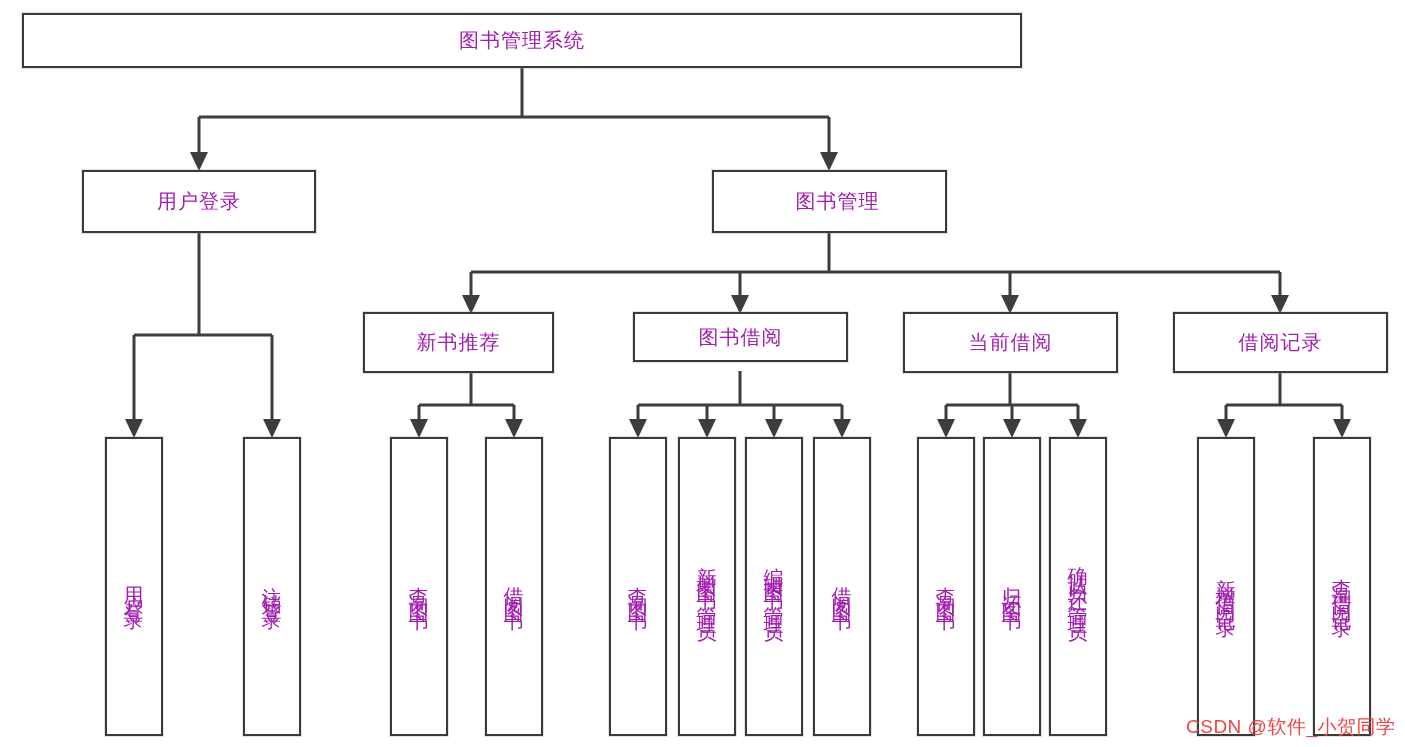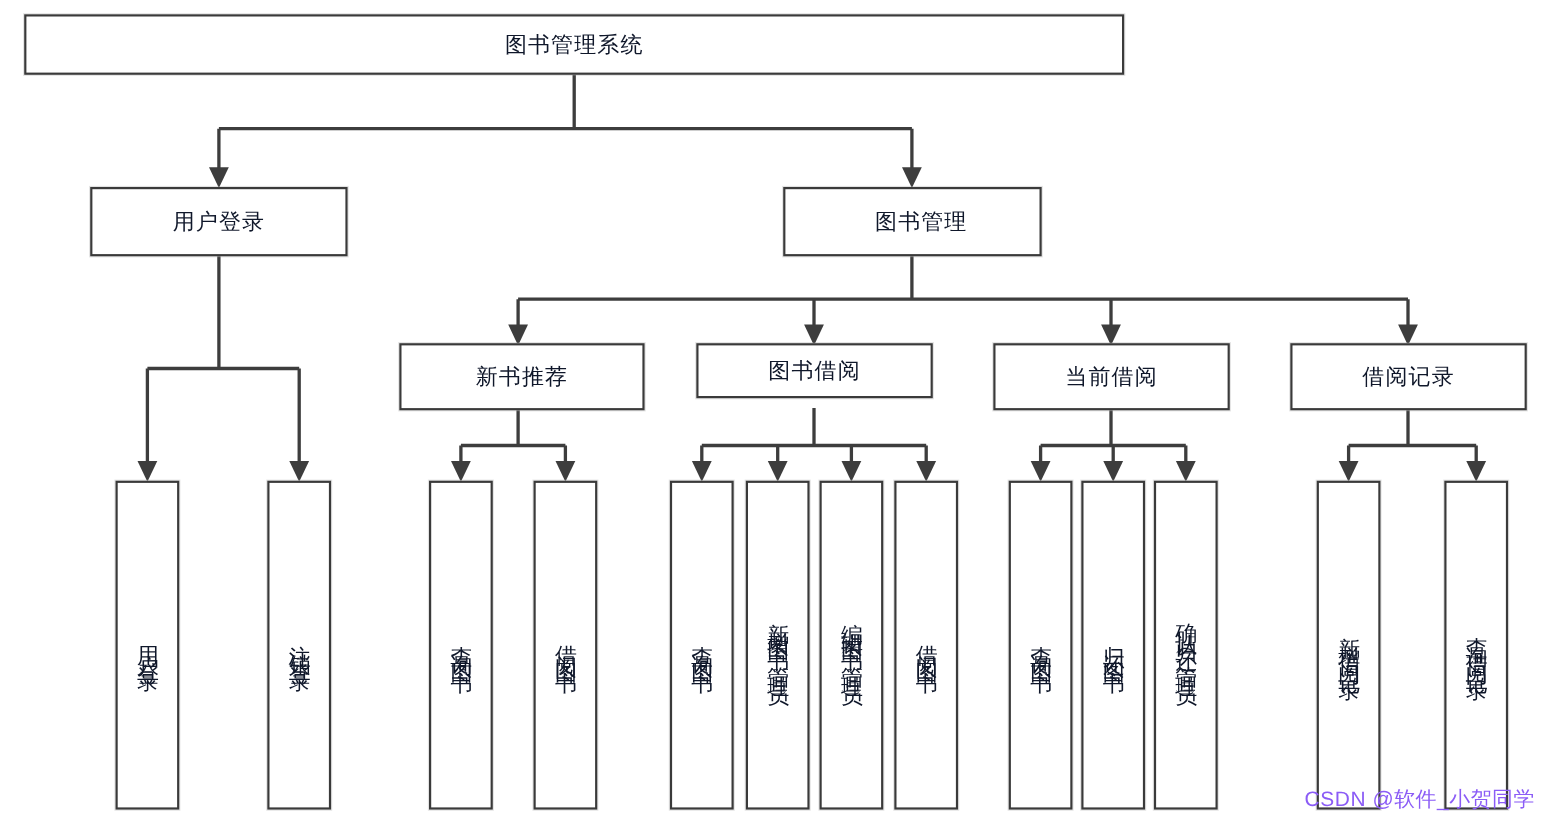--- a/index.html
+++ b/index.html
@@ -19,40 +19,40 @@
     position: absolute;
     left: 0;
     top: 0;
     z-index: 1;
   }
   .node {
     position: absolute;
     box-sizing: border-box;
     border: 2px solid #3a3a3a;
     background: #ffffff;
-    color: #0f172a;
+    color: #a21caf;
     display: flex;
     align-items: center;
     justify-content: center;
     font-size: 20px;
     letter-spacing: 1px;
     z-index: 2;
     box-shadow: 0 0 0 1px rgba(160,160,160,0.30);
   }
   .node.leaf {
     writing-mode: vertical-rl;
     letter-spacing: 8px;
     line-height: 1;
     font-size: 20px;
     padding: 6px 0;
   }
   #box-root       { left: 22px;  top: 13px;  width: 1000px; height: 55px; }
   #box-user-login { left: 82px;  top: 170px; width: 234px;  height: 63px; }
   #box-book-mgmt  { left: 712px; top: 170px; width: 235px;  height: 63px; padding-left: 16px; }
-  #box-new-book       { left: 363px;  top: 312px; width: 223px; height: 61px; }
+  #box-new-book       { left: 363px;  top: 312px; width: 191px; height: 61px; }
   #box-book-borrow    { left: 633px;  top: 312px; width: 215px; height: 50px; }
   #box-current-borrow { left: 903px;  top: 312px; width: 215px; height: 61px; text-align: center; }
   #box-borrow-record  { left: 1173px; top: 312px; width: 215px; height: 61px; }
   .leaf { top: 437px; width: 58px; height: 299px; }
   #leaf-0  { left: 105px; }
   #leaf-1  { left: 243px; }
   #leaf-2  { left: 390px; }
   #leaf-3  { left: 485px; }
   #leaf-4  { left: 609px; }
   #leaf-5  { left: 678px; }
@@ -61,21 +61,21 @@
   #leaf-8  { left: 917px; }
   #leaf-9  { left: 983px; }
   #leaf-10 { left: 1049px; }
   #leaf-11 { left: 1197px; }
   #leaf-12 { left: 1313px; }
   #watermark {
     position: absolute;
     left: 1186px;
     top: 714px;
     z-index: 3;
-    color: #8b5cf6;
+    color: #ef4444;
     font-size: 19px;
     letter-spacing: 0.5px;
     white-space: nowrap;
   }
 </style>
 </head>
 <body>
 
 <div id="canvas">
 

